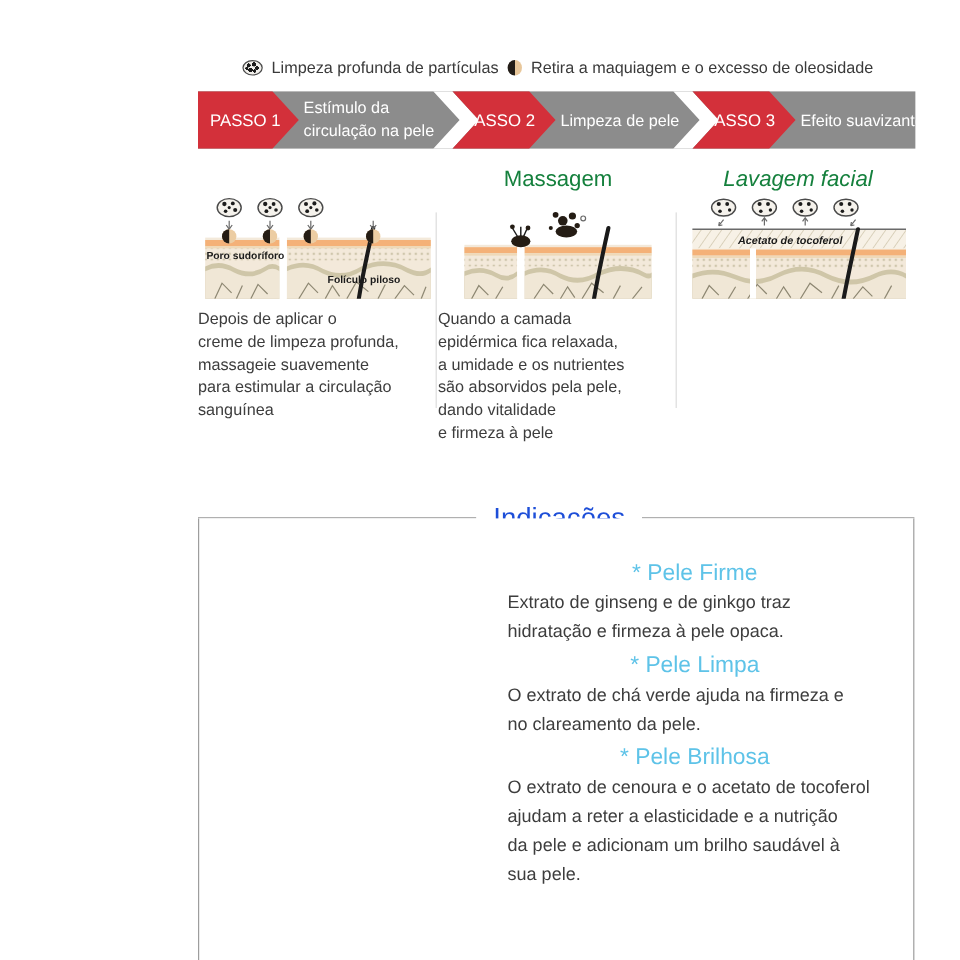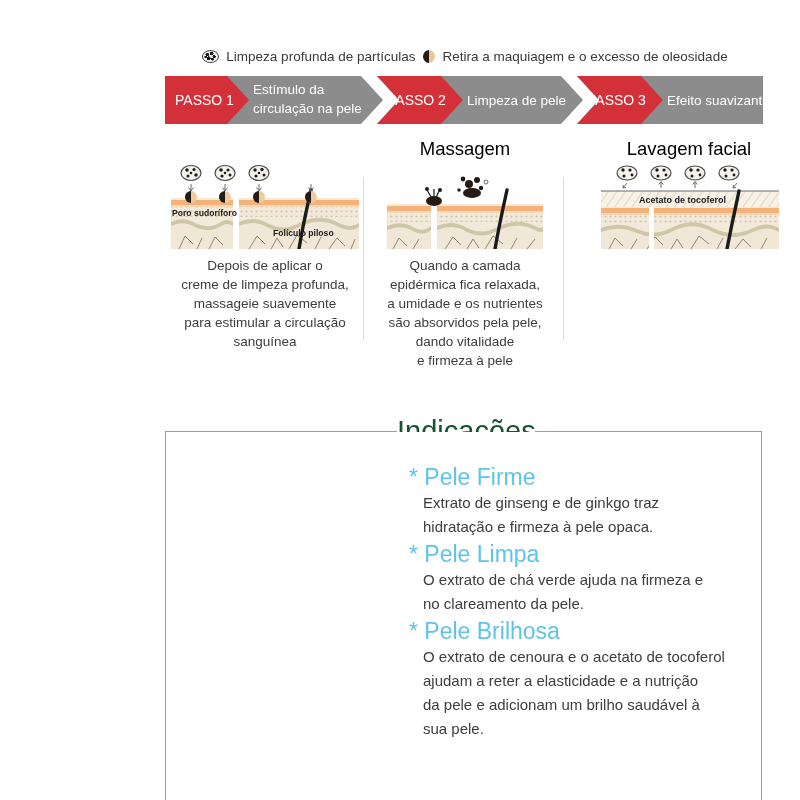--- a/index.html
+++ b/index.html
@@ -87,52 +87,52 @@
     height: 240px;
   }
   .proc-col {
     position: absolute;
     top: 0;
     width: 200px;
     height: 240px;
   }
   #proc-col-0 { left: 0px; }
   #proc-col-1 { left: 200px; }
-  #proc-col-2 { left: 424px; }
+  #proc-col-2 { left: 400px; font-style: italic; }
 
   .proc-divider {
     position: absolute;
     top: 43px;
     width: 1px;
     height: 163px;
     background: #dcdcdc;
   }
   #div-1 { left: 198px; }
   #div-2 { left: 398px; }
 
   .proc-title {
     position: absolute;
     top: 4px;
     left: 0; right: 0;
     text-align: center;
     font-size: 18.5px;
-    color: #000000;
+    color: #15803d;
   }
   .proc-art {
     position: absolute;
     top: 30px;
     left: 4px;
     width: 192px;
     height: 85px;
   }
   .proc-caption {
     position: absolute;
     top: 122px;
     left: 0; right: 0;
-    text-align: center;
+    text-align: left;
     font-size: 13.5px;
     line-height: 19px;
     color: #3d3d3d;
     white-space: pre-line;
   }
 
   
   #indic {
     position: absolute;
     left: 165px;
@@ -151,22 +151,22 @@
     background: #9d9d9d;
   }
   #indic-top-left  { left: 165px; width: 232px; }
   #indic-top-right { left: 535px; width: 227px; }
   #indic-title {
     position: absolute;
     left: 397px;
     top: 415px;
     width: 138px;
     text-align: center;
-    font-size: 29px;
-    color: #14532d;
+    font-size: 23px;
+    color: #1d4ed8;
     background: #ffffff;
     line-height: 32px;
   }
 
   
   #venn {
     position: absolute;
     left: 20px;
     top: 48px;
     width: 225px;
@@ -216,23 +216,24 @@
 
   
   #indic-list {
     position: absolute;
     left: 243px;
     top: 32px;
     width: 340px;
   }
   .indic-item { margin-bottom: 2px; }
   .indic-head {
-    font-size: 23px;
+    font-size: 19px;
     color: #5ec3e8;
     line-height: 27px;
+    text-align: center;
   }
   .indic-star { color: #5ec3e8; }
   .indic-body {
     font-size: 15px;
     line-height: 24px;
     color: #3d3d3d;
     padding-left: 14px;
     white-space: pre-line;
   }
 </style>

